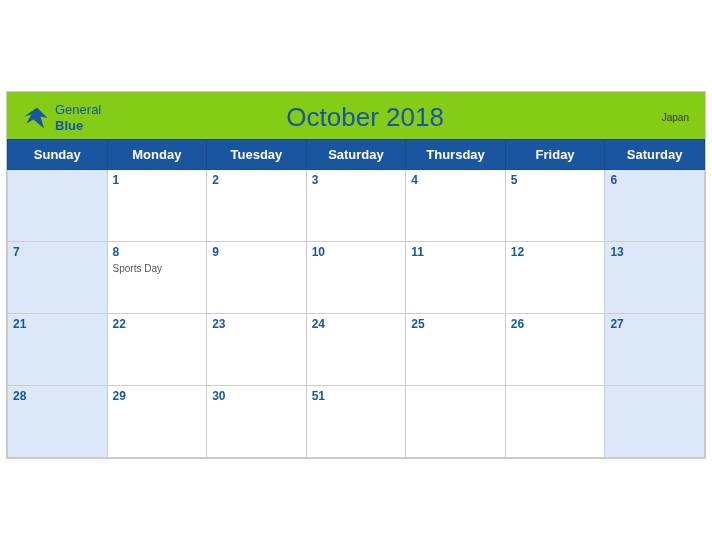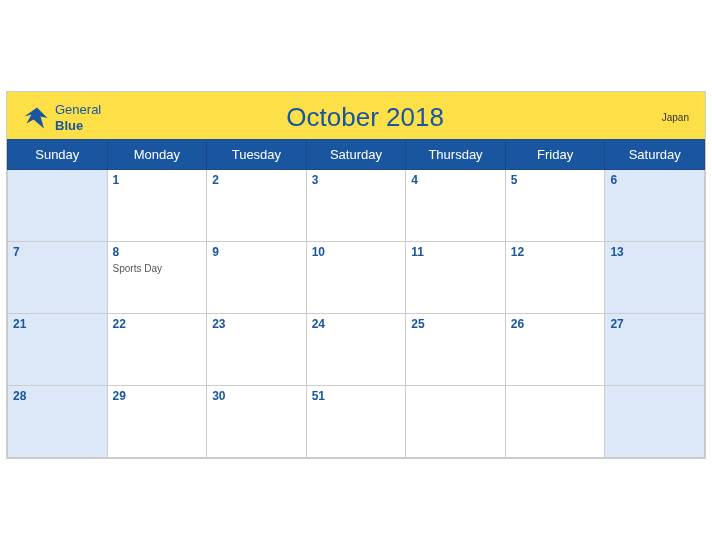--- a/index.html
+++ b/index.html
@@ -14,21 +14,21 @@
     }
     .calendar-container {
       width: 700px;
       border: 1px solid #ccc;
       background: #fff;
     }
     .calendar-header {
       display: flex;
       align-items: center;
       padding: 10px 16px 6px 16px;
-      background: #fde047;
+      background: #84cc16;
     }
     .logo-area {
       display: flex;
       align-items: center;
       gap: 4px;
     }
     .logo-text {
       font-size: 13px;
       color: #1a56a0;
       line-height: 1.2;
@@ -53,21 +53,21 @@
     .calendar-grid {
       width: 100%;
       border-collapse: collapse;
     }
     .calendar-grid th {
       background: #1a56a0;
       color: #fff;
       text-align: center;
       padding: 7px 8px;
       font-size: 13px;
-      font-weight: normal;
+      font-weight: bold;
       border: 1px solid #1a4a8a;
     }
     .calendar-grid td {
       border: 1px solid #ccc;
       vertical-align: top;
       padding: 3px 5px;
       height: 72px;
       width: calc(100% / 7);
       background: #fff;
     }

